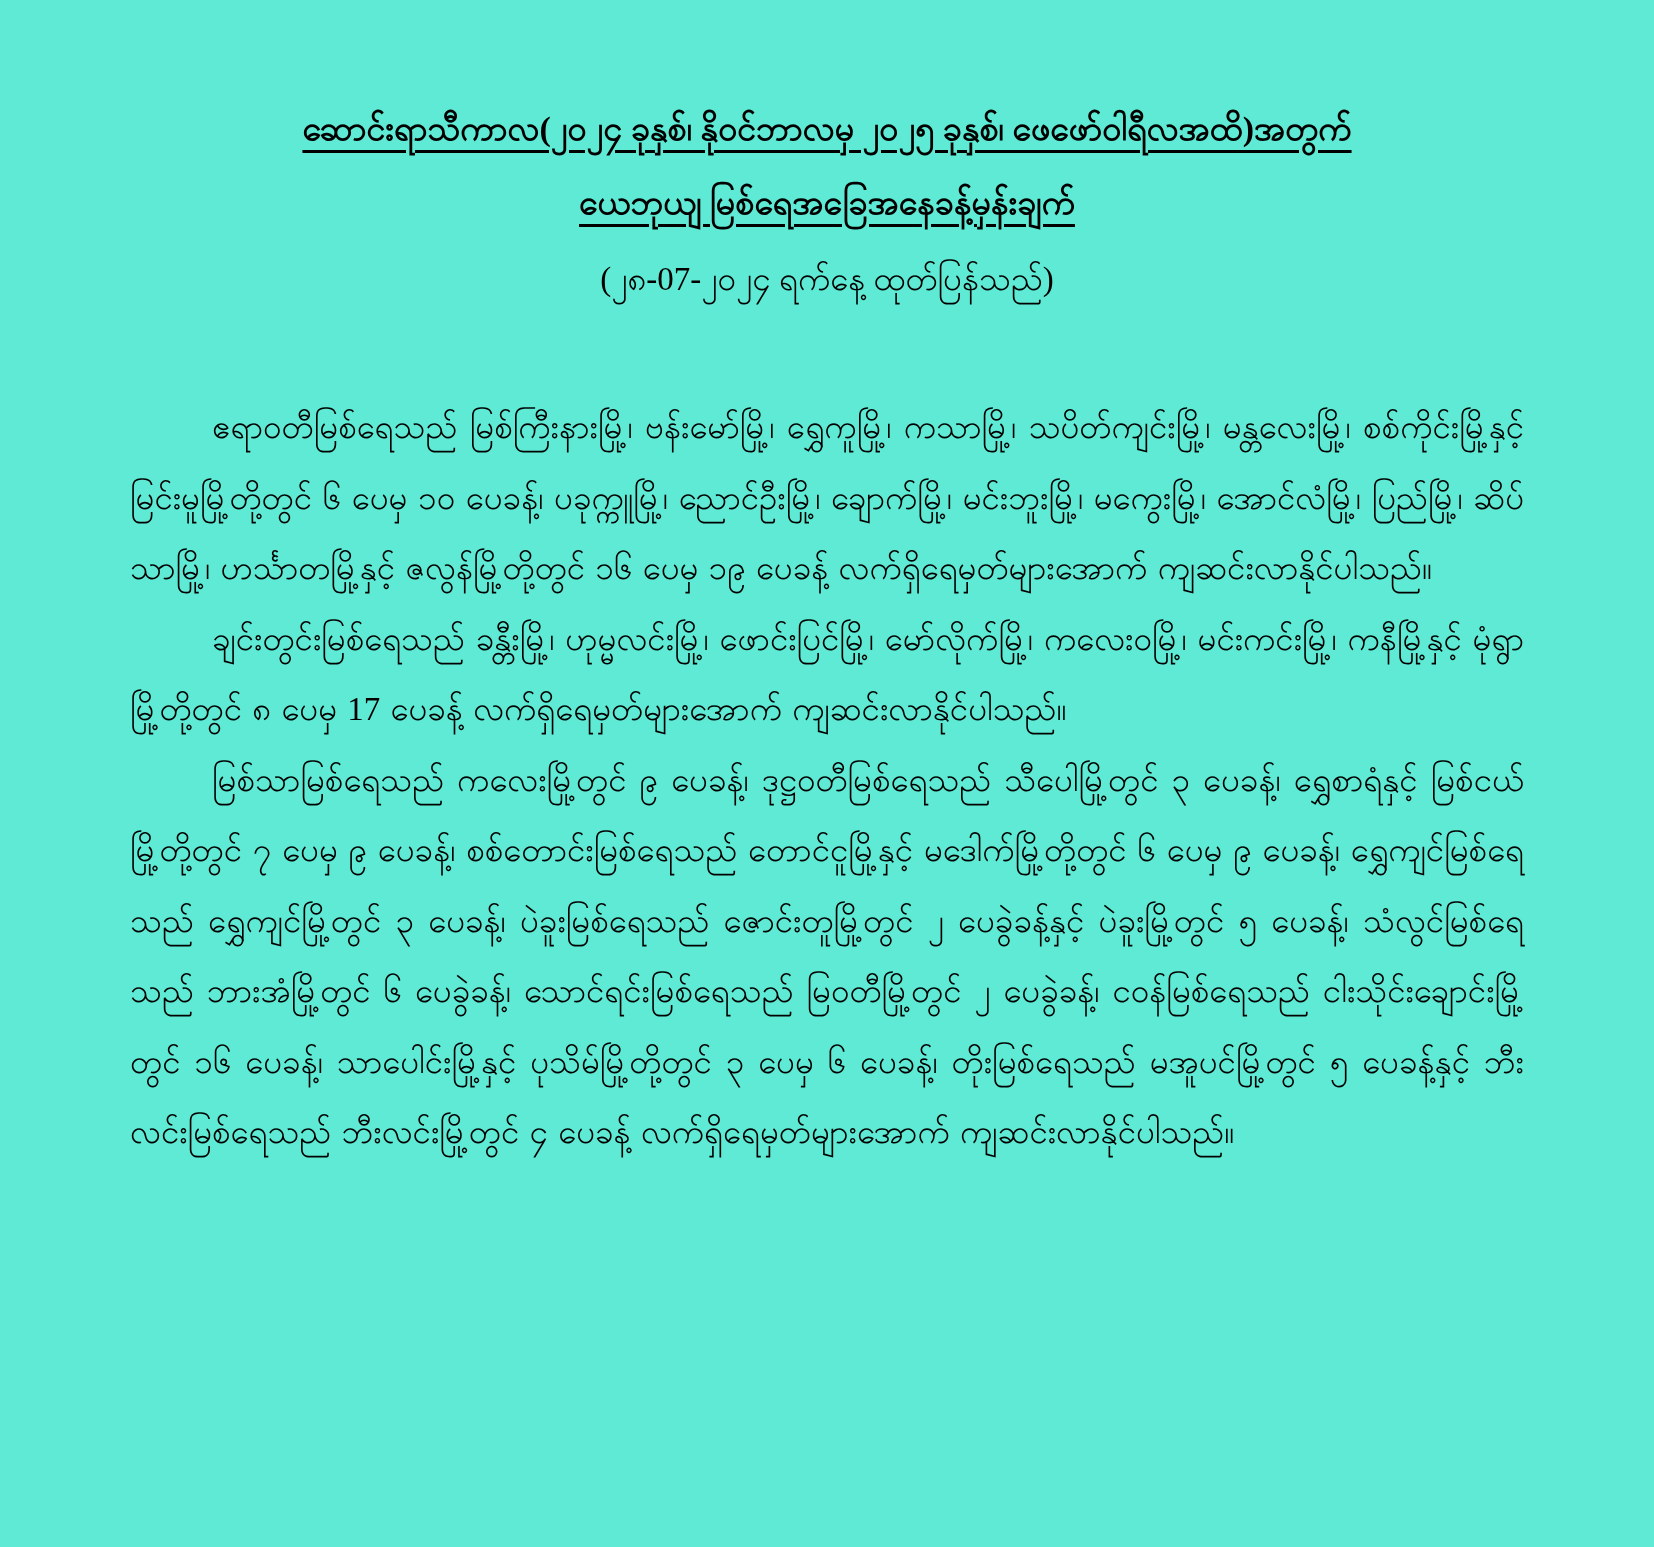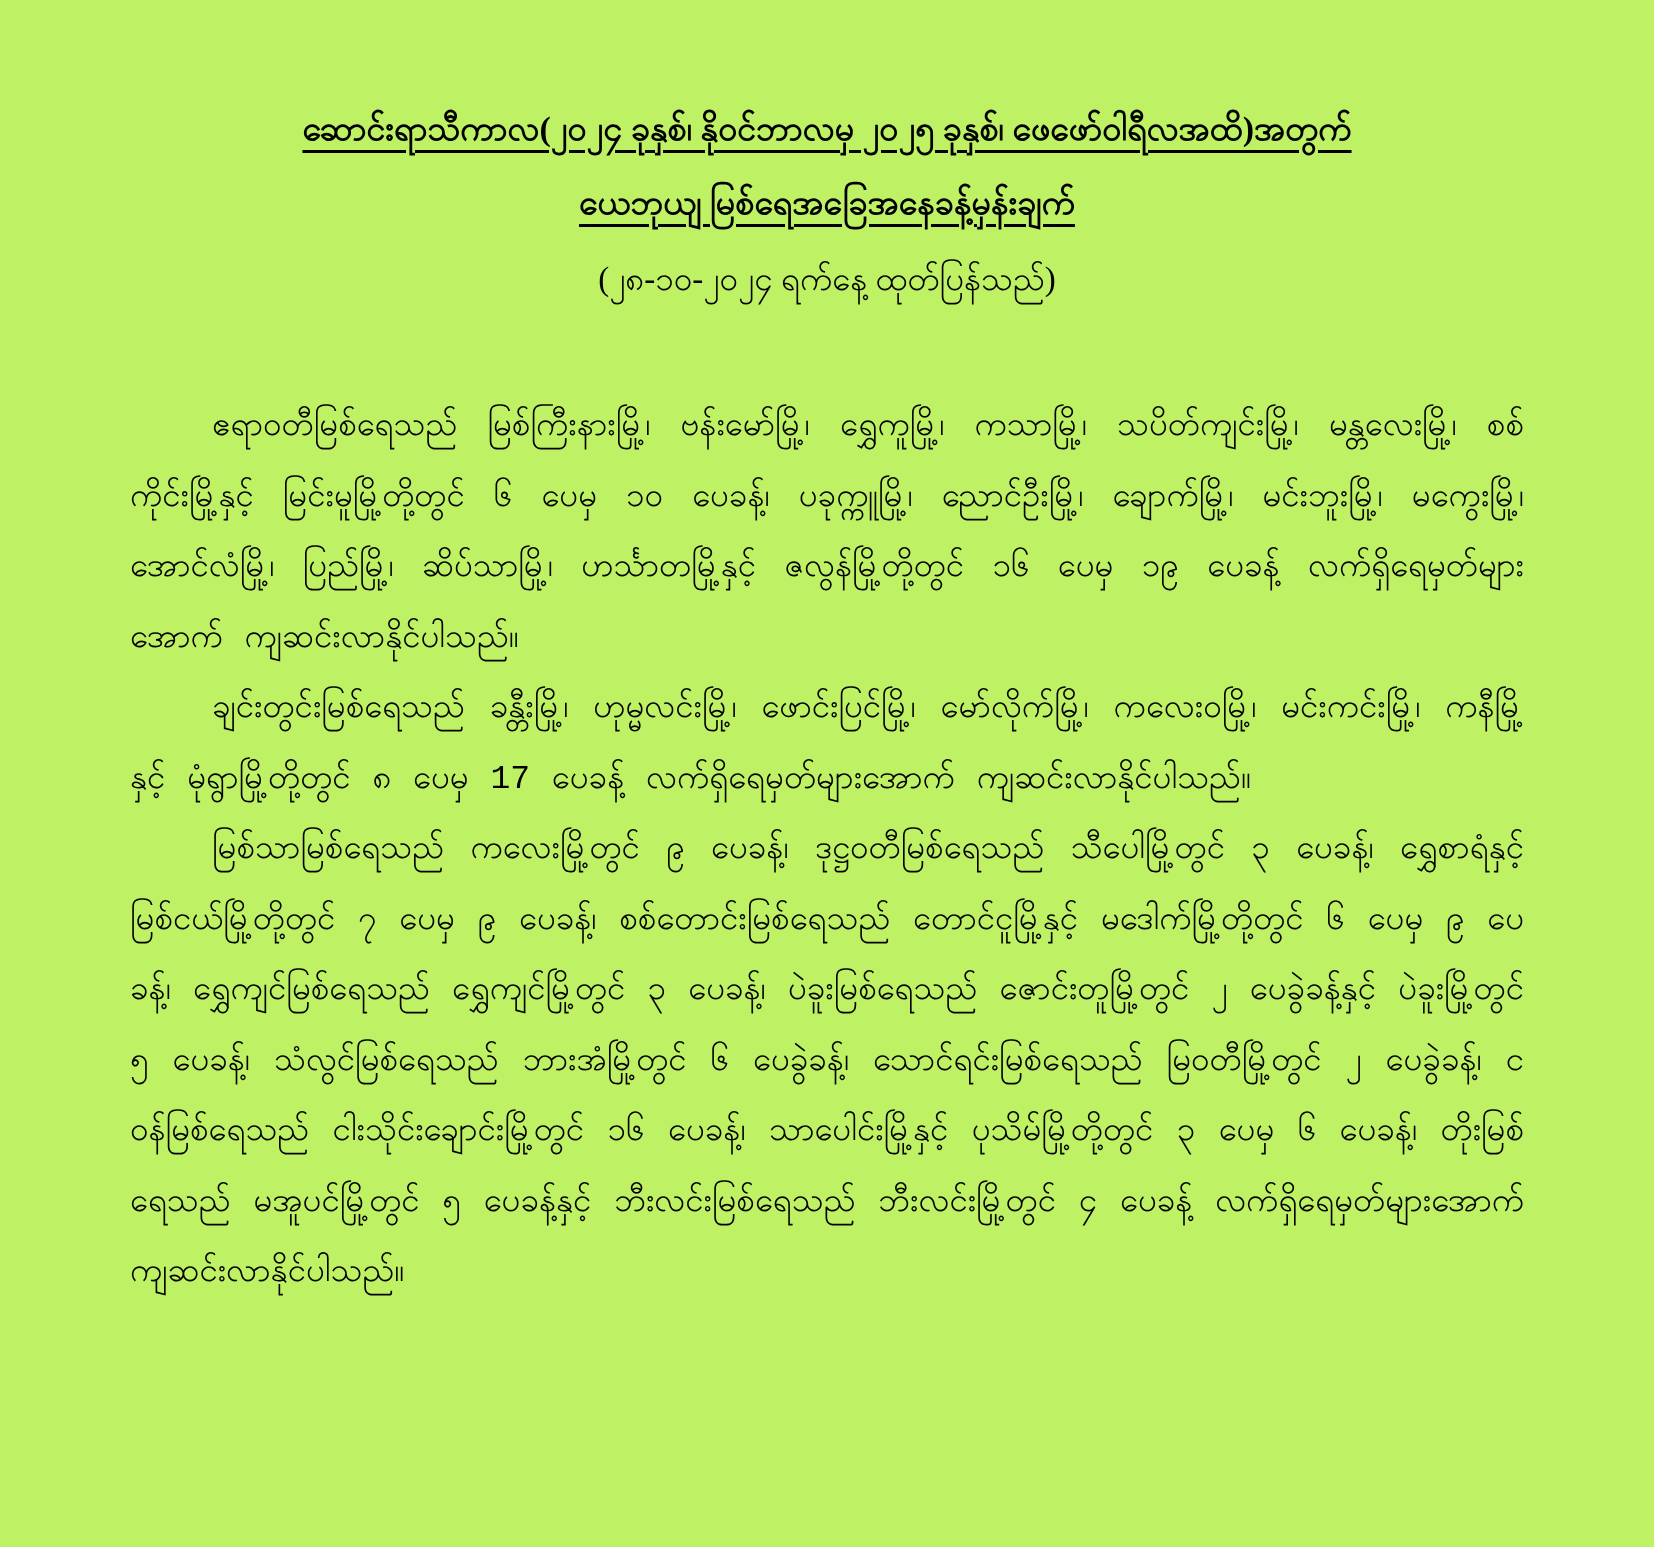--- a/index.html
+++ b/index.html
@@ -8,21 +8,21 @@
     background: #ffffff;
     font-family: "Liberation Serif", "DejaVu Serif", serif;
     color: #000000;
   }
 
   .page {
     position: relative;
     width: 1654px;
     height: 1547px;
     margin: 0 auto;
-    background: #bef264;
+    background: #5eead4;
     overflow: hidden;
     padding: 92px 130px 0 130px;
   }
 
   .doc-header {
     text-align: center;
   }
 
   .doc-title-line {
     font-size: 34px;
@@ -46,32 +46,31 @@
     margin-top: 78px;
   }
 
   .doc-paragraph {
     font-size: 33px;
     line-height: 70.5px;
     text-align: justify;
     text-indent: 82px;
     color: #000000;
     word-spacing: 2px;
-    font-family: Liberation Mono, monospace;
   }
 </style>
 </head>
 <body>
 
 <div class="page">
 
   <div class="doc-header">
     <div class="doc-title-line">ဆောင်းရာသီကာလ(၂၀၂၄ ခုနှစ်၊ နိုဝင်ဘာလမှ ၂၀၂၅ ခုနှစ်၊ ဖေဖော်ဝါရီလအထိ)အတွက်</div>
     <div class="doc-title-line">ယေဘုယျ မြစ်ရေအခြေအနေခန့်မှန်းချက်</div>
-    <div class="doc-date-line">(၂၈-၁၀-၂၀၂၄ ရက်နေ့ ထုတ်ပြန်သည်)</div>
+    <div class="doc-date-line">(၂၈-07-၂၀၂၄ ရက်နေ့ ထုတ်ပြန်သည်)</div>
   </div>
 
   <div class="doc-body">
     <p class="doc-paragraph">ဧရာဝတီမြစ်ရေသည် မြစ်ကြီးနားမြို့၊ ဗန်းမော်မြို့၊ ရွှေကူမြို့၊ ကသာမြို့၊ သပိတ်ကျင်းမြို့၊ မန္တလေးမြို့၊ စစ်ကိုင်းမြို့နှင့် မြင်းမူမြို့တို့တွင် ၆ ပေမှ ၁၀ ပေခန့်၊ ပခုက္ကူမြို့၊ ညောင်ဦးမြို့၊ ချောက်မြို့၊ မင်းဘူးမြို့၊ မကွေးမြို့၊ အောင်လံမြို့၊ ပြည်မြို့၊ ဆိပ်သာမြို့၊ ဟင်္သာတမြို့နှင့် ဇလွန်မြို့တို့တွင် ၁၆ ပေမှ ၁၉ ပေခန့် လက်ရှိရေမှတ်များအောက် ကျဆင်းလာနိုင်ပါသည်။</p>
     <p class="doc-paragraph">ချင်းတွင်းမြစ်ရေသည် ခန္တီးမြို့၊ ဟုမ္မလင်းမြို့၊ ဖောင်းပြင်မြို့၊ မော်လိုက်မြို့၊ ကလေးဝမြို့၊ မင်းကင်းမြို့၊ ကနီမြို့နှင့် မုံရွာမြို့တို့တွင် ၈ ပေမှ 17 ပေခန့် လက်ရှိရေမှတ်များအောက် ကျဆင်းလာနိုင်ပါသည်။</p>
     <p class="doc-paragraph">မြစ်သာမြစ်ရေသည် ကလေးမြို့တွင် ၉ ပေခန့်၊ ဒုဋ္ဌဝတီမြစ်ရေသည် သီပေါမြို့တွင် ၃ ပေခန့်၊ ရွှေစာရံနှင့် မြစ်ငယ်မြို့တို့တွင် ၇ ပေမှ ၉ ပေခန့်၊ စစ်တောင်းမြစ်ရေသည် တောင်ငူမြို့နှင့် မဒေါက်မြို့တို့တွင် ၆ ပေမှ ၉ ပေခန့်၊ ရွှေကျင်မြစ်ရေသည် ရွှေကျင်မြို့တွင် ၃ ပေခန့်၊ ပဲခူးမြစ်ရေသည် ဇောင်းတူမြို့တွင် ၂ ပေခွဲခန့်နှင့် ပဲခူးမြို့တွင် ၅ ပေခန့်၊ သံလွင်မြစ်ရေသည် ဘားအံမြို့တွင် ၆ ပေခွဲခန့်၊ သောင်ရင်းမြစ်ရေသည် မြဝတီမြို့တွင် ၂ ပေခွဲခန့်၊ ငဝန်မြစ်ရေသည် ငါးသိုင်းချောင်းမြို့တွင် ၁၆ ပေခန့်၊ သာပေါင်းမြို့နှင့် ပုသိမ်မြို့တို့တွင် ၃ ပေမှ ၆ ပေခန့်၊ တိုးမြစ်ရေသည် မအူပင်မြို့တွင် ၅ ပေခန့်နှင့် ဘီးလင်းမြစ်ရေသည် ဘီးလင်းမြို့တွင် ၄ ပေခန့် လက်ရှိရေမှတ်များအောက် ကျဆင်းလာနိုင်ပါသည်။</p>
   </div>
 
 </div>
 

